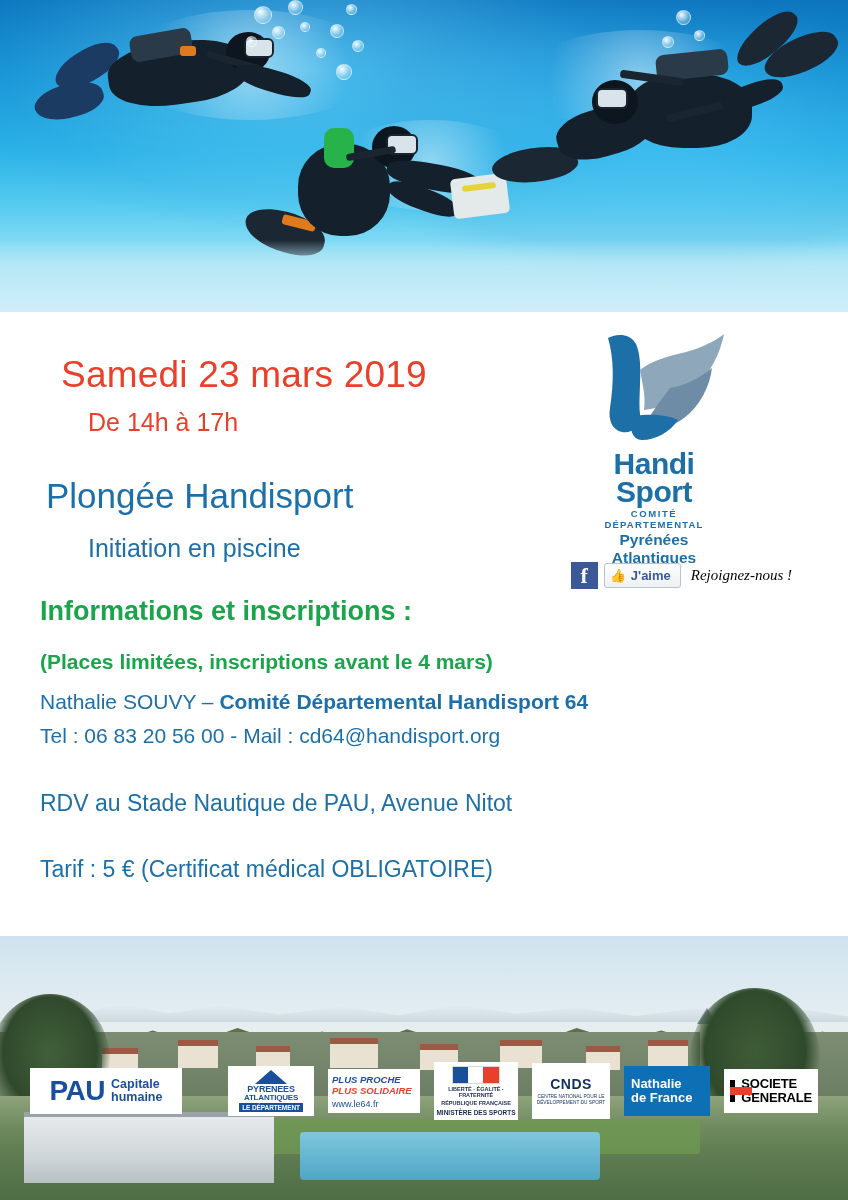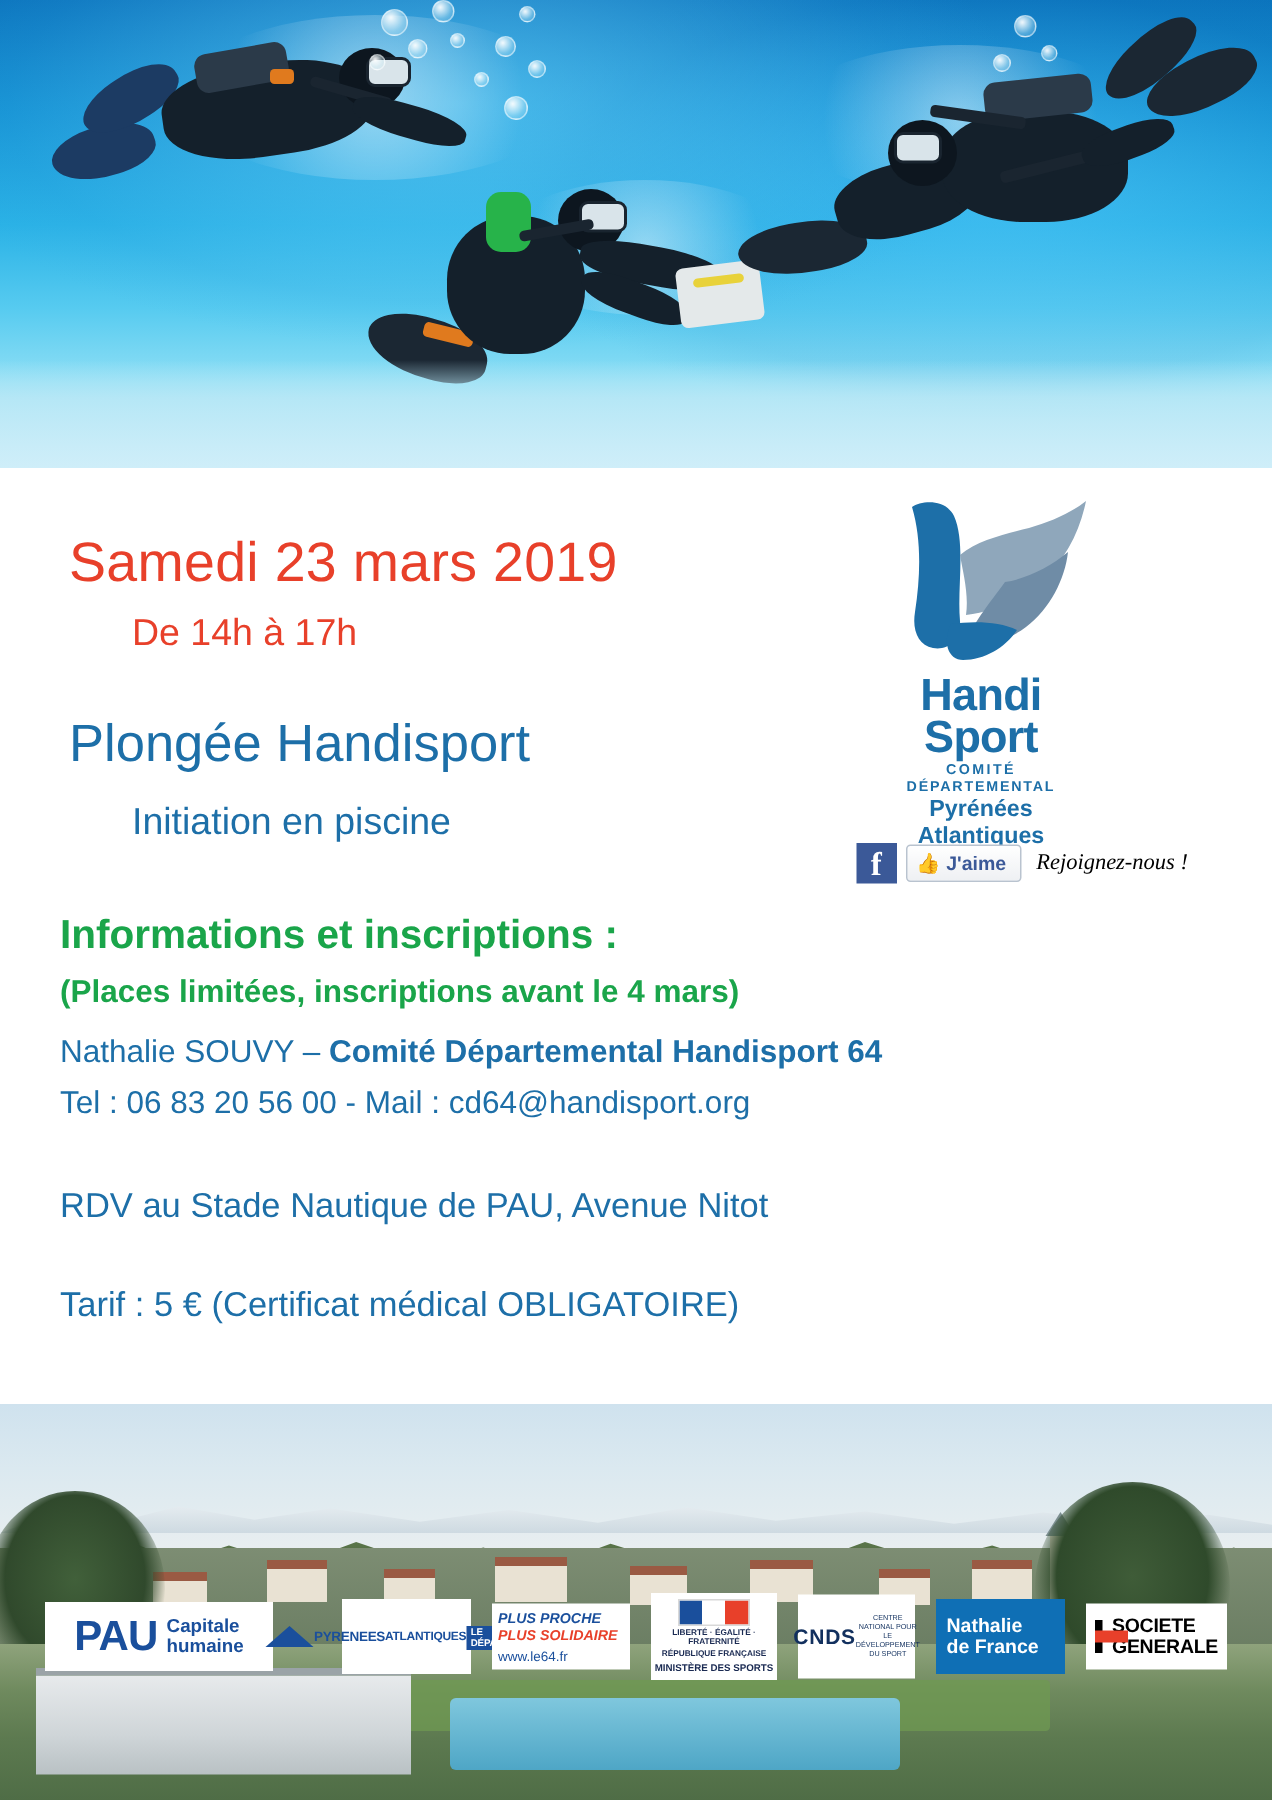--- a/index.html
+++ b/index.html
@@ -95,21 +95,21 @@
   
   .content {
     position: relative;
     width: 848px;
     height: 624px;
     background: #ffffff;
   }
 
   .date-line {
     position: absolute;
-    left: 46px;
+    left: 61px;
     top: 42px;
     font-size: 37px;
     color: #e8402a;
     font-weight: 400;
     letter-spacing: 0.2px;
     white-space: nowrap;
   }
   .time-line {
     position: absolute;
     left: 88px;
@@ -135,21 +135,21 @@
     top: 222px;
     font-size: 25px;
     color: #1d6fa8;
     font-weight: 400;
     white-space: nowrap;
   }
 
   .info-head {
     position: absolute;
     left: 40px;
-    top: 296px;
+    top: 284px;
     font-size: 27px;
     color: #1aa54a;
     font-weight: bold;
     white-space: nowrap;
   }
   .info-limit {
     position: absolute;
     left: 40px;
     top: 338px;
     font-size: 21px;
@@ -399,20 +399,21 @@
     color: #1a4f9c;
     font-size: 12.5px;
     font-weight: bold;
     line-height: 1.05;
     text-align: left;
   }
 
   
   .sp-pyr {
     width: 86px; height: 50px;
+    flex-direction: column;
     padding: 15px 3px;
     margin-left: 32px;
   }
   .pyr-mark {
     width: 0; height: 0;
     border-left: 16px solid transparent;
     border-right: 16px solid transparent;
     border-bottom: 14px solid #1a4f9c;
     margin-bottom: 1px;
   }
@@ -441,21 +442,21 @@
     width: 46px; height: 16px;
     background: linear-gradient(90deg,#1a4f9c 0 33%, #ffffff 33% 66%, #e8402a 66% 100%);
     border: 1px solid #d8d8d8;
   }
   .rf-t1 { font-size: 5.5px; color:#1a2a52; font-weight:bold; line-height:1.1; text-align:center; margin-top:2px; }
   .rf-t2 { font-size: 6.5px; color:#1a2a52; font-weight:bold; line-height:1.1; text-align:center; margin-top:3px; }
 
   
   .sp-cnds {
     width: 78px; height: 56px;
-    flex-direction: row;
+    flex-direction: column;
     padding: 2px;
   }
   .cnds-word { font-size: 14px; font-weight: bold; color:#12305e; letter-spacing:0.5px; }
   .cnds-sub { font-size: 4.8px; color:#12305e; text-align:center; line-height:1.25; margin-top:2px; }
 
   
   .sp-fdf {
     width: 86px; height: 50px;
     background: #0f6fb5;
     color: #fff;

